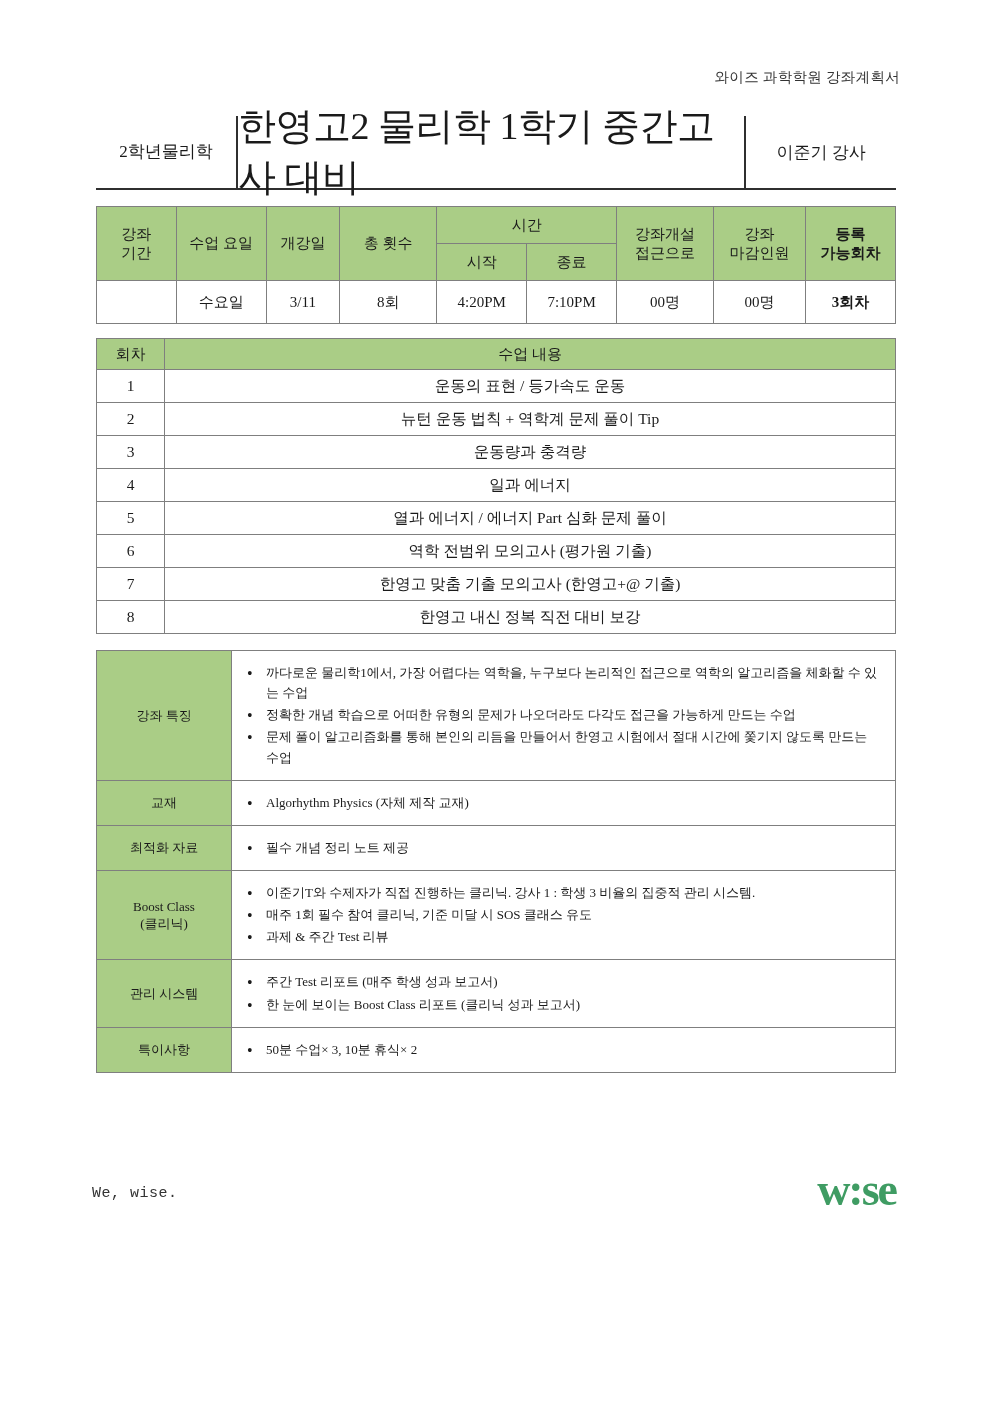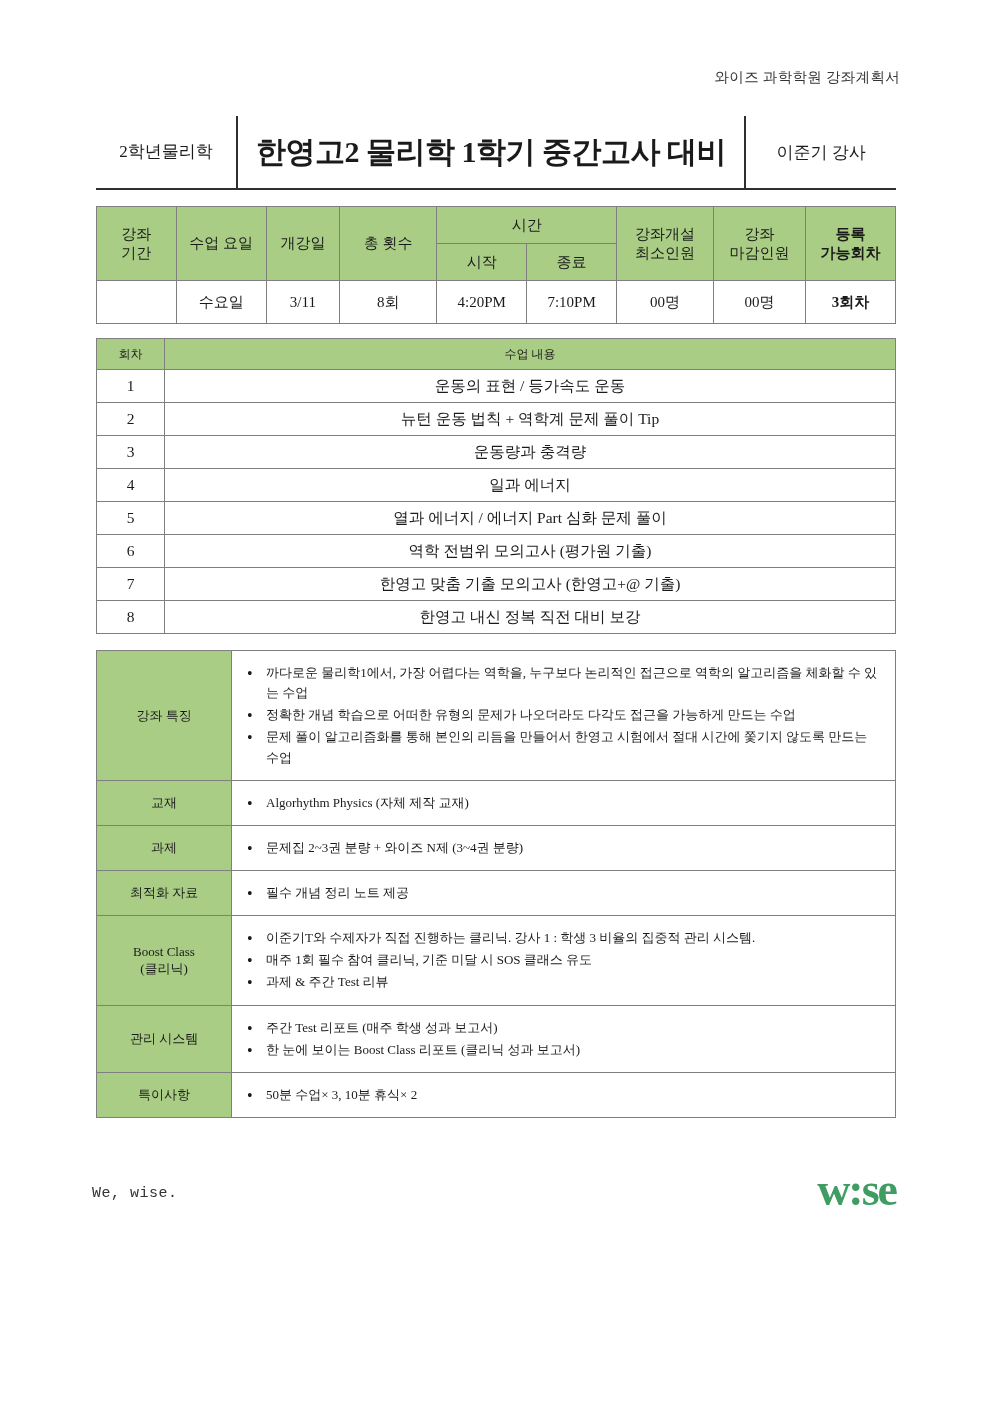--- a/index.html
+++ b/index.html
@@ -56,22 +56,22 @@
     font-size: 17px;
   }
   .title-left .subject {
     font-size: 17px;
   }
   .title-main {
     flex: 1;
     display: flex;
     align-items: center;
     justify-content: center;
-    font-size: 30px;
-    font-weight: bold;
+    font-size: 38px;
+    font-weight: normal;
     border-left: 2.5px solid #2f2f2f;
     border-right: 2.5px solid #2f2f2f;
     letter-spacing: -0.5px;
   }
   .title-right {
     width: 150px;
     display: flex;
     align-items: center;
     justify-content: center;
     font-size: 17px;
@@ -110,21 +110,21 @@
   }
 
   
   .sched-table {
     margin-top: 14px;
   }
   .sched-table th {
     background: #aacd86;
     border: 1px solid #7f7f7f;
     font-weight: normal;
-    font-size: 12px;
+    font-size: 15px;
     height: 28px;
   }
   .sched-table td {
     border: 1px solid #7f7f7f;
     font-size: 15.5px;
     height: 30px;
     text-align: center;
   }
   .sched-table td.num {
     width: 68px;
@@ -224,21 +224,21 @@
         <th rowspan="2">
           <div>강좌</div>
           <div>기간</div>
         </th>
         <th rowspan="2">수업 요일</th>
         <th rowspan="2">개강일</th>
         <th rowspan="2">총 횟수</th>
         <th colspan="2">시간</th>
         <th rowspan="2">
           <div>강좌개설</div>
-          <div>최소인원</div>
+          <div>접근으로</div>
         </th>
         <th rowspan="2">
           <div>강좌</div>
           <div>마감인원</div>
         </th>
         <th rowspan="2" class="hdr-strong">
           <div>등록</div>
           <div>가능회차</div>
         </th>
       </tr>
@@ -325,28 +325,20 @@
 
       <tr>
         <td class="label">교재</td>
         <td class="body">
           <ul>
             <li>Algorhythm Physics (자체 제작 교재)</li>
           </ul>
         </td>
       </tr>
 
-      <tr>
-        <td class="label">과제</td>
-        <td class="body">
-          <ul>
-            <li>문제집 2~3권 분량 + 와이즈 N제 (3~4권 분량)</li>
-          </ul>
-        </td>
-      </tr>
 
       <tr>
         <td class="label">최적화 자료</td>
         <td class="body">
           <ul>
             <li>필수 개념 정리 노트 제공</li>
           </ul>
         </td>
       </tr>
 

